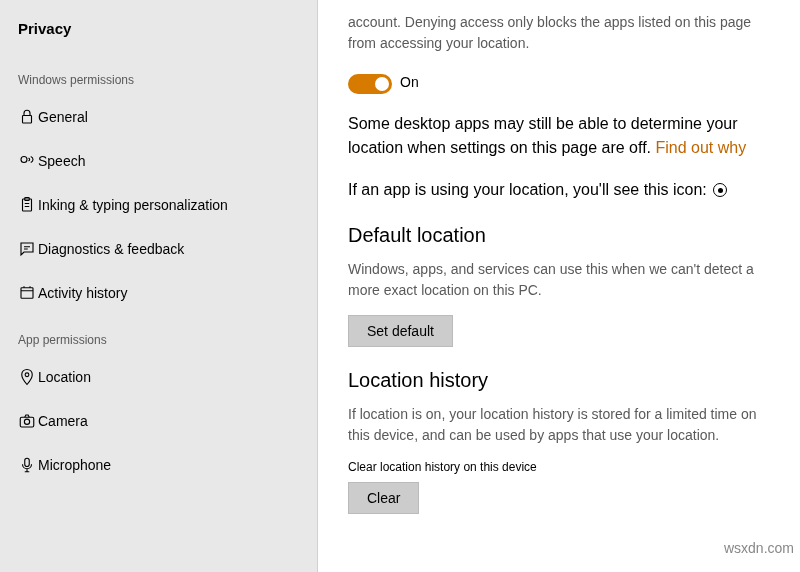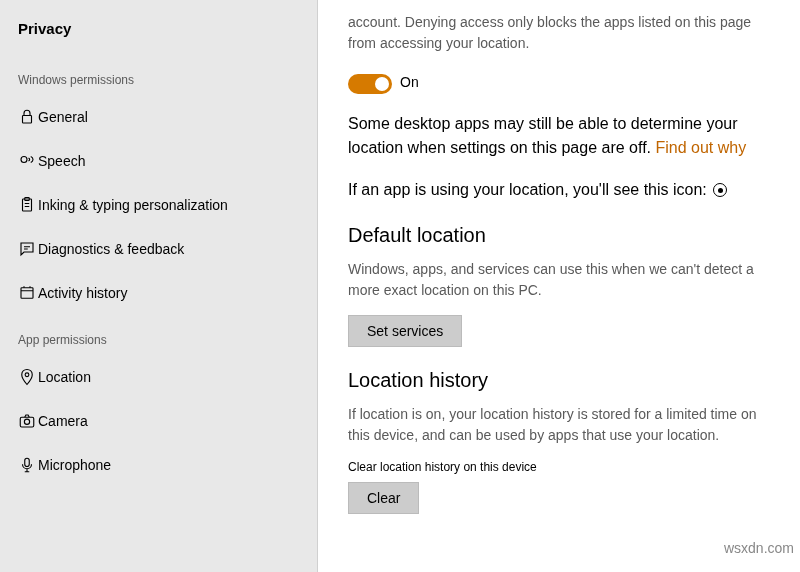--- a/index.html
+++ b/index.html
@@ -250,21 +250,21 @@
     <span>Some desktop apps may still be able to determine your location when settings on this page are off. </span><span class="link">Find out why</span>
   </p>
 
   <p class="para">
     <span>If an app is using your location, you'll see this icon:</span>
     <span class="location-icon"></span>
   </p>
 
   <h2 class="section-title">Default location</h2>
   <p class="section-desc">Windows, apps, and services can use this when we can't detect a more exact location on this PC.</p>
-  <button class="btn">Set services</button>
+  <button class="btn">Set default</button>
 
   <h2 class="section-title">Location history</h2>
   <p class="section-desc">If location is on, your location history is stored for a limited time on this device, and can be used by apps that use your location.</p>
   <p class="sub-label">Clear location history on this device</p>
   <button class="btn">Clear</button>
 </div>
 
 <div class="watermark">wsxdn.com</div>
 
 </body></html>

